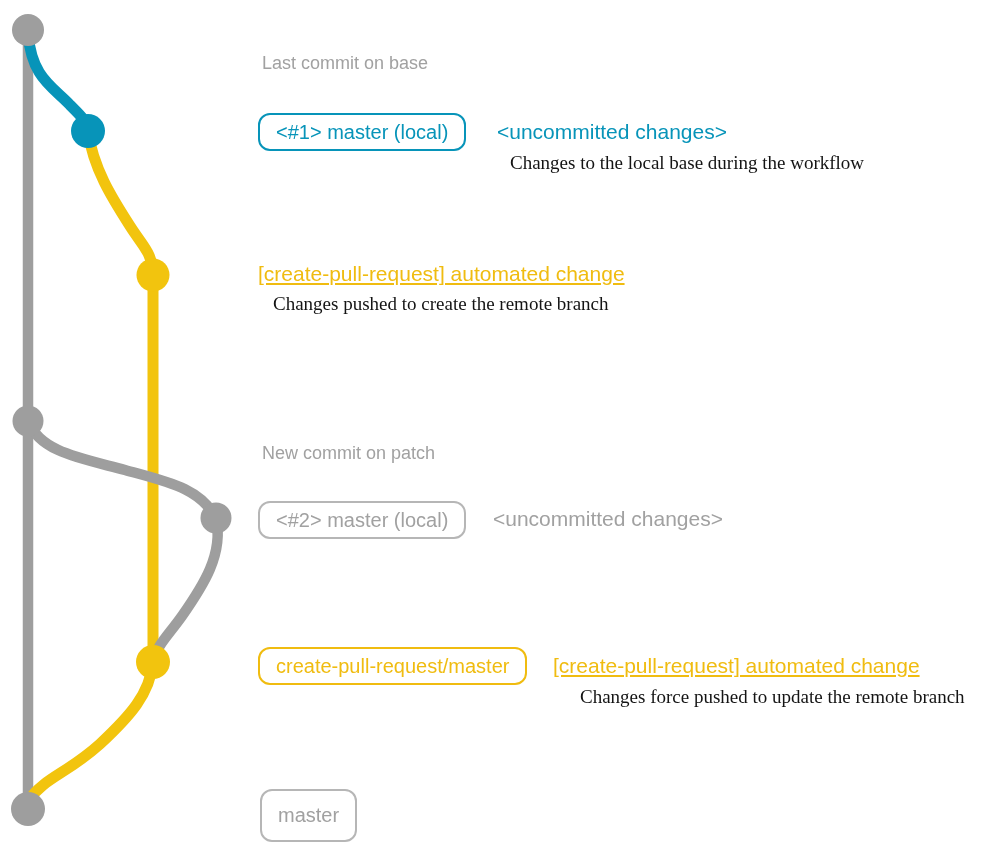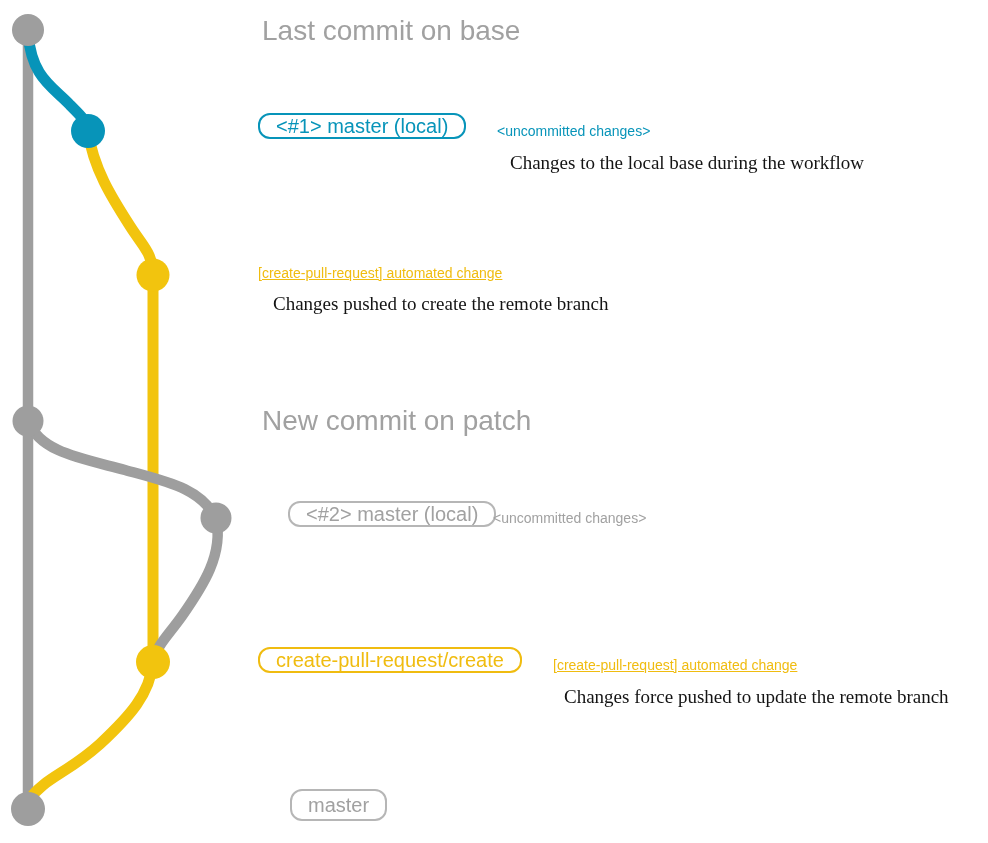--- a/index.html
+++ b/index.html
@@ -16,61 +16,62 @@
   
   .stroke-gray   { stroke: var(--gray-line);   fill: none; }
   .stroke-teal   { stroke: var(--teal);        fill: none; }
   .stroke-yellow { stroke: var(--yellow-line); fill: none; }
   .dot-gray   { fill: var(--gray-line); }
   .dot-teal   { fill: var(--teal); }
   .dot-yellow { fill: var(--yellow-line); }
 
   .note {
     position: absolute;
-    font-size: 28px;
+    font-size: 18px;
     line-height: 24px;
     color: var(--gray-text);
     white-space: nowrap;
+    margin-top: 32px;
   }
   .title {
     position: absolute;
-    font-size: 14px;
+    font-size: 21px;
     line-height: 23px;
     white-space: nowrap;
   }
   .title.teal   { color: var(--teal); }
   .title.yellow { color: var(--yellow-text); text-decoration: underline; }
   .title.gray   { color: var(--gray-text); }
 
   .caption {
     position: absolute;
     font-family: "Liberation Serif", serif;
     font-size: 19px;
     line-height: 22px;
     color: var(--caption-text);
     white-space: nowrap;
   }
 
   .badge {
     position: absolute;
     box-sizing: border-box;
-    height: 26px;
+    height: 38px;
     display: inline-flex;
     align-items: center;
     justify-content: center;
     padding: 0 16px;
     border: 2px solid;
     border-radius: 12px;
     font-size: 20px;
     white-space: nowrap;
     background: #ffffff;
   }
   .badge.teal   { color: var(--teal);        border-color: var(--teal); }
   .badge.yellow { color: var(--yellow-text); border-color: var(--yellow-text); }
-  .badge.gray   { color: var(--gray-text);   border-color: var(--gray-border); margin-left: 30px; }
+  .badge.gray   { color: var(--gray-text);   border-color: var(--gray-border); }
 </style>
 </head>
 <body>
 
 <div id="stage">
 
   <svg id="graph-svg" width="988" height="843" viewBox="0 0 988 843">
 
     <path class="stroke-gray" stroke-width="10.5" d="M 28 30 L 28 809"></path>
 
@@ -102,19 +103,19 @@
   <div class="caption" style="left:510px; top:152px;">Changes to the local base during the workflow</div>
 
   <div class="title yellow" style="left:258px; top:262px;">[create-pull-request] automated change</div>
   <div class="caption" style="left:273px; top:293px;text-align:center;">Changes pushed to create the remote branch</div>
 
   <div class="note" style="left:262px; top:409px;">New commit on patch</div>
 
   <div class="badge gray" style="left:258px; top:501px;">&lt;#2&gt; master (local)</div>
   <div class="title gray" style="left:493px; top:507px;">&lt;uncommitted changes&gt;</div>
 
-  <div class="badge yellow" style="left:258px; top:647px;">create-pull-request/create</div>
+  <div class="badge yellow" style="left:258px; top:647px;">create-pull-request/master</div>
   <div class="title yellow" style="left:553px; top:654px;">[create-pull-request] automated change</div>
-  <div class="caption" style="left:564px; top:686px;text-align:right;">Changes force pushed to update the remote branch</div>
+  <div class="caption" style="left:580px; top:686px;text-align:right;">Changes force pushed to update the remote branch</div>
 
-  <div class="badge gray" style="left:260px; top:789px; height:32px;">master</div>
+  <div class="badge gray" style="left:260px; top:789px; height:53px;">master</div>
 
 </div>
 
 </body></html>

